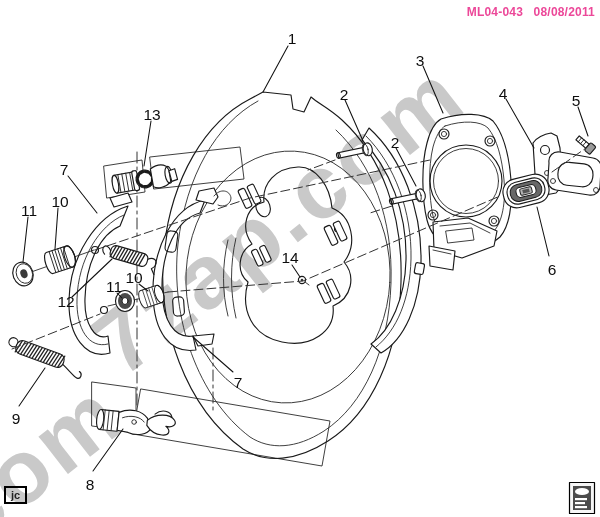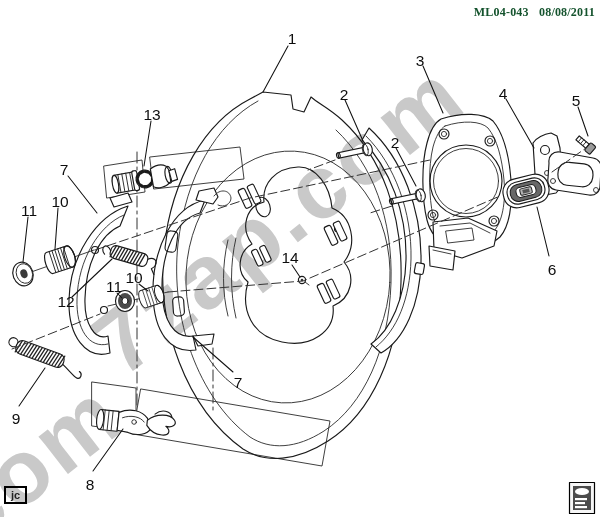--- a/index.html
+++ b/index.html
@@ -1,19 +1,19 @@
 <!DOCTYPE html>
 <html><head>
 <meta charset="utf-8">
 <style>
   html,body{margin:0;padding:0;background:#fff;}
   .page{position:relative;width:600px;height:517px;background:#fff;overflow:hidden;
         font-family:"Liberation Sans",sans-serif;}
   .hdr{position:absolute;top:5px;right:5px;font-size:12px;font-weight:bold;
-       color:#14532d;letter-spacing:.2px;white-space:nowrap;font-family:Liberation Serif, serif;}
+       color:#ec4899;letter-spacing:.2px;white-space:nowrap;}
   .hdr span{margin-left:7px;}
   .stamp{position:absolute;left:4px;bottom:13px;border:2px solid #000;
          padding:0 5px;font-size:11px;font-weight:bold;color:#222;line-height:14px;}
   svg{position:absolute;left:0;top:0;}
   svg{stroke-linecap:round;stroke-linejoin:round;}
   .ln{stroke:#1a1a1a;stroke-width:1.15;fill:none;}
   .lnw{stroke:#1a1a1a;stroke-width:1.15;fill:#fff;}
   .thin{stroke:#2a2a2a;stroke-width:.9;fill:none;}
   .dash{stroke:#333;stroke-width:1;fill:none;stroke-dasharray:9 4;}
   .cdash{stroke:#333;stroke-width:1;fill:none;stroke-dasharray:11 4 3 4;}

